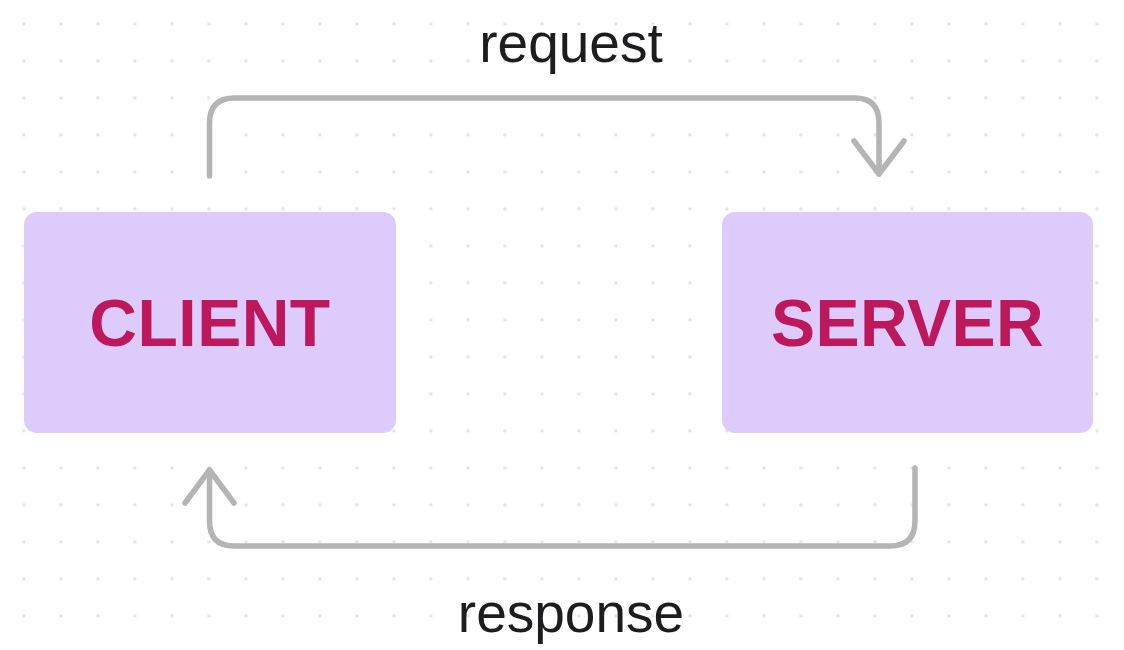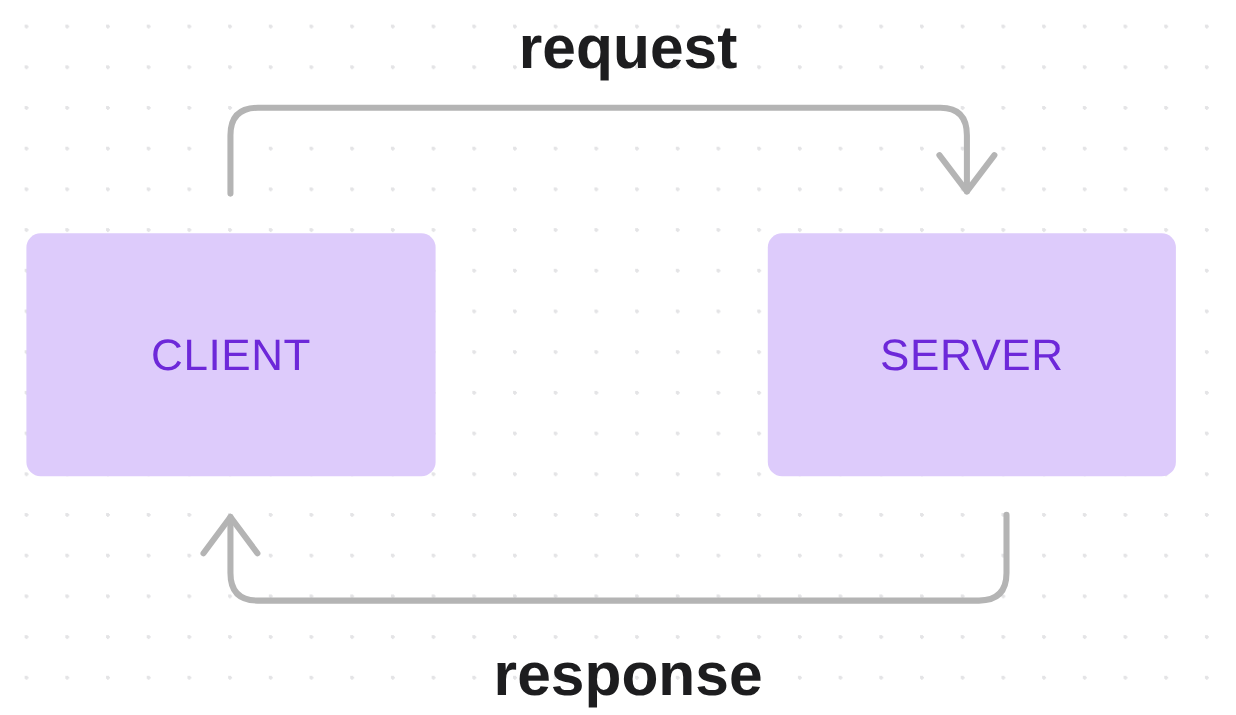--- a/index.html
+++ b/index.html
@@ -50,46 +50,46 @@
     position: absolute;
     box-sizing: border-box;
     background-color: #ddcbfb;
     border-radius: 13px;
     display: flex;
     align-items: center;
     justify-content: center;
   }
   .node-label {
     font-family: "Liberation Sans", sans-serif;
-    font-size: 40px;
-    font-weight: 400;
-    color: #6d28d9;
+    font-size: 66px;
+    font-weight: 700;
+    color: #be185d;
     letter-spacing: 0.5px;
     line-height: 1;
     white-space: nowrap;
   }
   #node-client {
     left: 24px;
     top: 212px;
     width: 372px;
     height: 221px;
   }
   #node-server {
-    left: 698px;
+    left: 722px;
     top: 212px;
     width: 371px;
     height: 221px;
     text-align: center;
   }
   
   .edge-label {
     position: absolute;
     font-family: "Liberation Sans", sans-serif;
     font-size: 55px;
-    font-weight: 700;
+    font-weight: 400;
     color: #1d1d1f;
     line-height: 1;
     white-space: nowrap;
     text-align: center;
     transform: translateX(-50%);
   }
   #label-request {
     left: 571px;
     top: 16px;
   }

